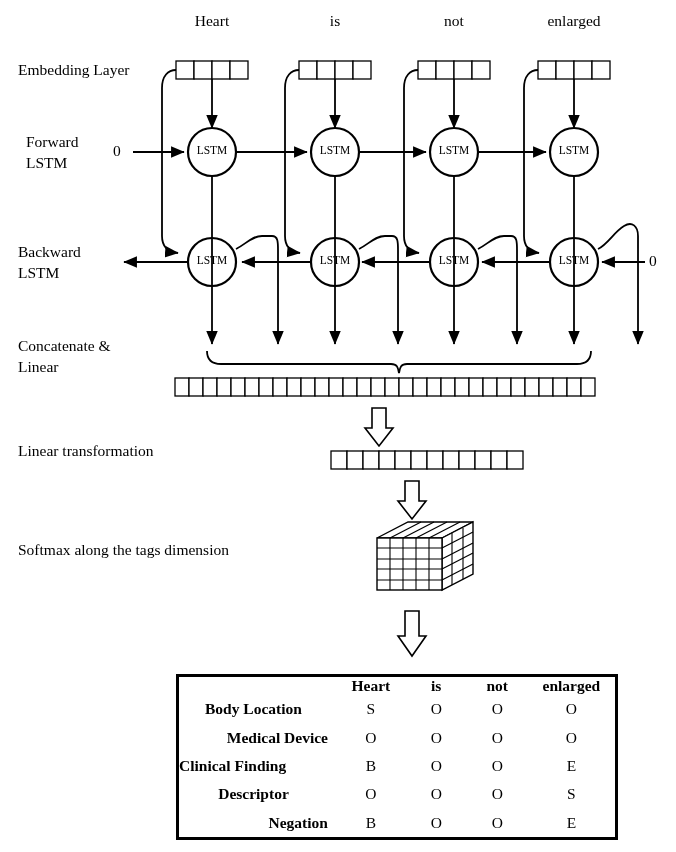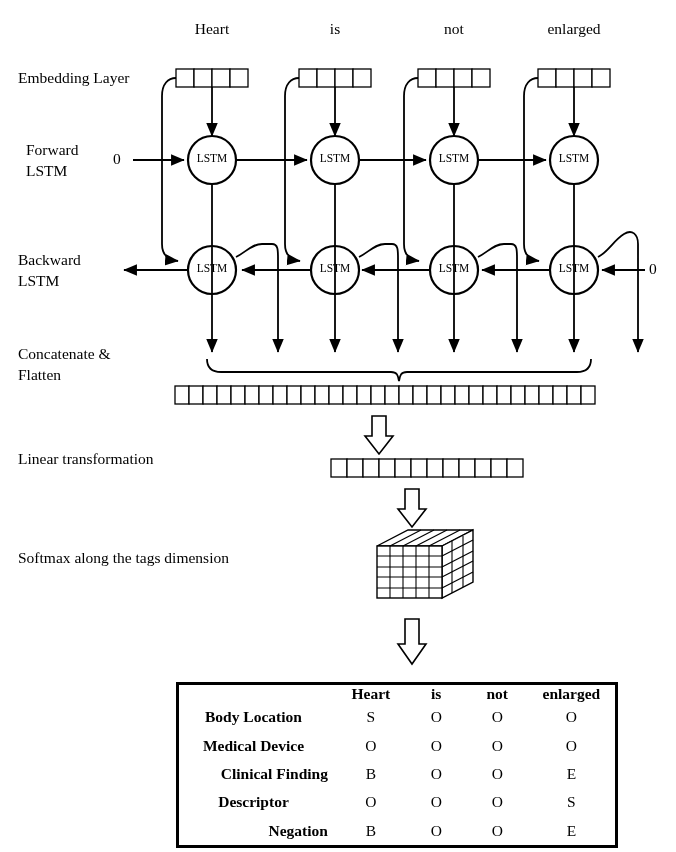--- a/index.html
+++ b/index.html
@@ -10,21 +10,21 @@
   body {
     width: 676px;
     height: 852px;
     position: relative;
     font-family: "Liberation Serif", serif;
     color: #000;
     overflow: hidden;
   }
   #diagram {
     position: absolute;
-    left: 0; top: 12px;
+    left: 0; top: 4px;
     width: 676px;
     height: 800px;
   }
   .lbl {
     position: absolute;
     font-family: "Liberation Serif", serif;
     font-size: 15.5px;
     color: #000;
     white-space: nowrap;
   }
@@ -257,21 +257,21 @@
 
   <div class="lbl" style="left:18px; top:57px;">Embedding Layer</div>
 
   <div class="lbl" style="left:26px; top:129px;">Forward</div>
   <div class="lbl" style="left:26px; top:150px;">LSTM</div>
 
   <div class="lbl" style="left:18px; top:239px;">Backward</div>
   <div class="lbl" style="left:18px; top:260px;">LSTM</div>
 
   <div class="lbl" style="left:18px; top:333px;">Concatenate &amp;</div>
-  <div class="lbl" style="left:18px; top:354px;">Flatten</div>
+  <div class="lbl" style="left:18px; top:354px;">Linear</div>
 
   <div class="lbl" style="left:18px; top:438px;">Linear transformation</div>
 
   <div class="lbl" style="left:18px; top:537px;">Softmax along the tags dimension</div>
 
   <div class="lbl" style="left:113px; top:138px;">0</div>
   <div class="lbl" style="left:649px; top:248px;">0</div>
 
   <div class="lbl center" style="left:187px; top:140px; width:50px; font-size:11.5px;">LSTM</div>
   <div class="lbl center" style="left:310px; top:140px; width:50px; font-size:11.5px;">LSTM</div>
@@ -296,28 +296,28 @@
       </thead>
       <tbody>
         <tr>
           <td style="font-weight:bold; text-align:center; padding-right:8px;">Body Location</td>
           <td>S</td>
           <td>O</td>
           <td>O</td>
           <td>O</td>
         </tr>
         <tr>
-          <td style="font-weight:bold; text-align:center; padding-right:8px;">Medical Device</td>
-          <td>O</td>
-          <td>O</td>
-          <td>O</td>
-          <td>O</td>
-        </tr>
-        <tr>
-          <td style="font-weight:bold; text-align:right; padding-right:8px;">Clinical Finding</td>
+          <td style="font-weight:bold; text-align:right; padding-right:8px;">Medical Device</td>
+          <td>O</td>
+          <td>O</td>
+          <td>O</td>
+          <td>O</td>
+        </tr>
+        <tr>
+          <td style="font-weight:bold; text-align:left; padding-right:8px;">Clinical Finding</td>
           <td>B</td>
           <td>O</td>
           <td>O</td>
           <td>E</td>
         </tr>
         <tr>
           <td style="font-weight:bold; text-align:center; padding-right:8px;">Descriptor</td>
           <td>O</td>
           <td>O</td>
           <td>O</td>

